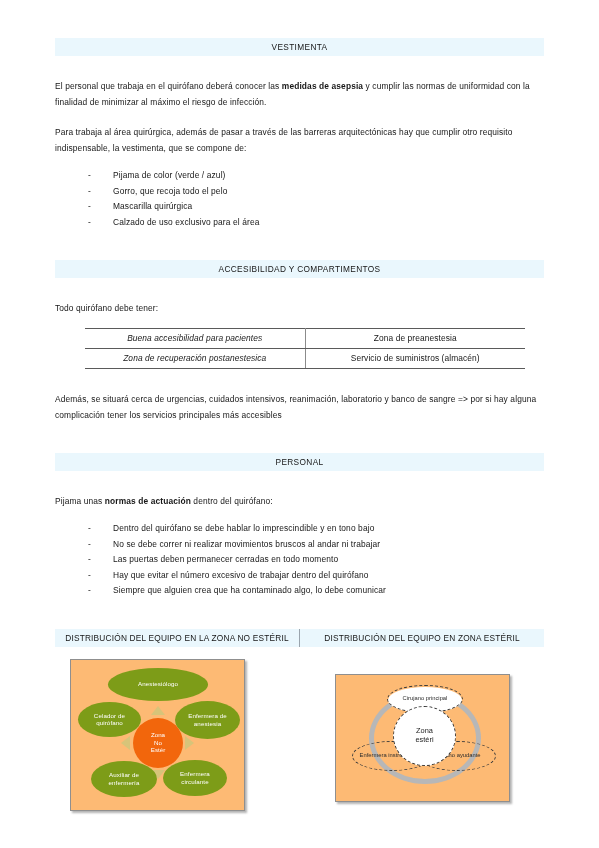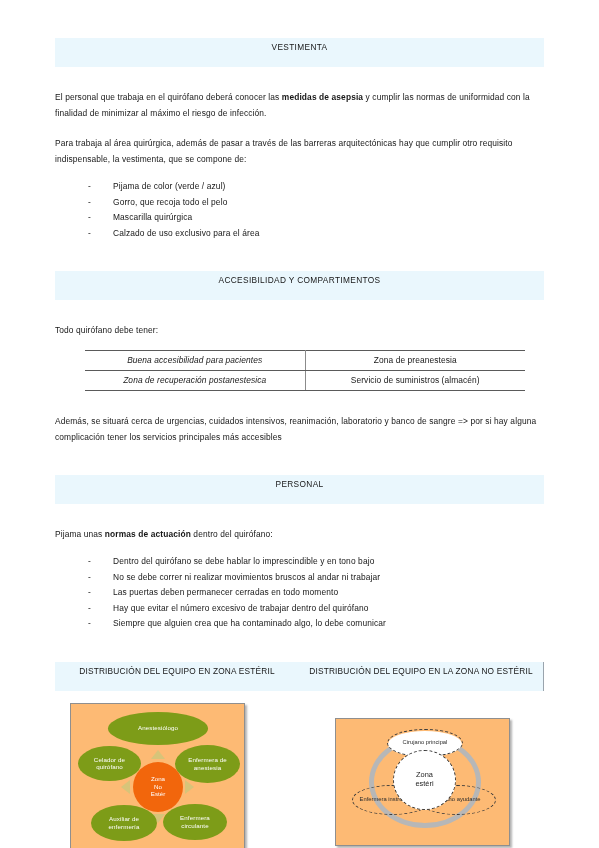--- a/index.html
+++ b/index.html
@@ -20,21 +20,21 @@
     left: 0; top: 0;
     width: 599px;
     height: 848px;
     box-sizing: border-box;
     padding: 38px 55px 0 55px;
   }
 
   
   .banner {
     background: #eaf7fd;
-    height: 29px;
+    height: 18px;
     line-height: 19px;
     text-align: center;
     font-size: 8.3px;
     letter-spacing: 0.35px;
     color: #161616;
     font-weight: 400;
   }
   .banner.split {
     display: flex;
     align-items: stretch;
@@ -287,22 +287,22 @@
     <li><span class="dash-mark">-</span><span>Dentro del quirófano se debe hablar lo imprescindible y en tono bajo</span></li>
     <li><span class="dash-mark">-</span><span>No se debe correr ni realizar movimientos bruscos al andar ni trabajar</span></li>
     <li><span class="dash-mark">-</span><span>Las puertas deben permanecer cerradas en todo momento</span></li>
     <li><span class="dash-mark">-</span><span>Hay que evitar el número excesivo de trabajar dentro del quirófano</span></li>
     <li><span class="dash-mark">-</span><span>Siempre que alguien crea que ha contaminado algo, lo debe comunicar</span></li>
   </ul>
 
   <div class="sp-30"></div>
 
   <div class="banner split">
+    <div class="half left">DISTRIBUCIÓN DEL EQUIPO EN LA ZONA NO ESTÉRIL</div>
     <div class="half right">DISTRIBUCIÓN DEL EQUIPO EN ZONA ESTÉRIL</div>
-    <div class="half left">DISTRIBUCIÓN DEL EQUIPO EN LA ZONA NO ESTÉRIL</div>
   </div>
 
   <div class="diagrams">
 
     <div class="dbox" id="diagram-left">
       <div class="dleft-stage">
 
         <div class="arrow" id="arrow-up"></div>
         <div class="arrow" id="arrow-down"></div>
         <div class="arrow" id="arrow-left"></div>

